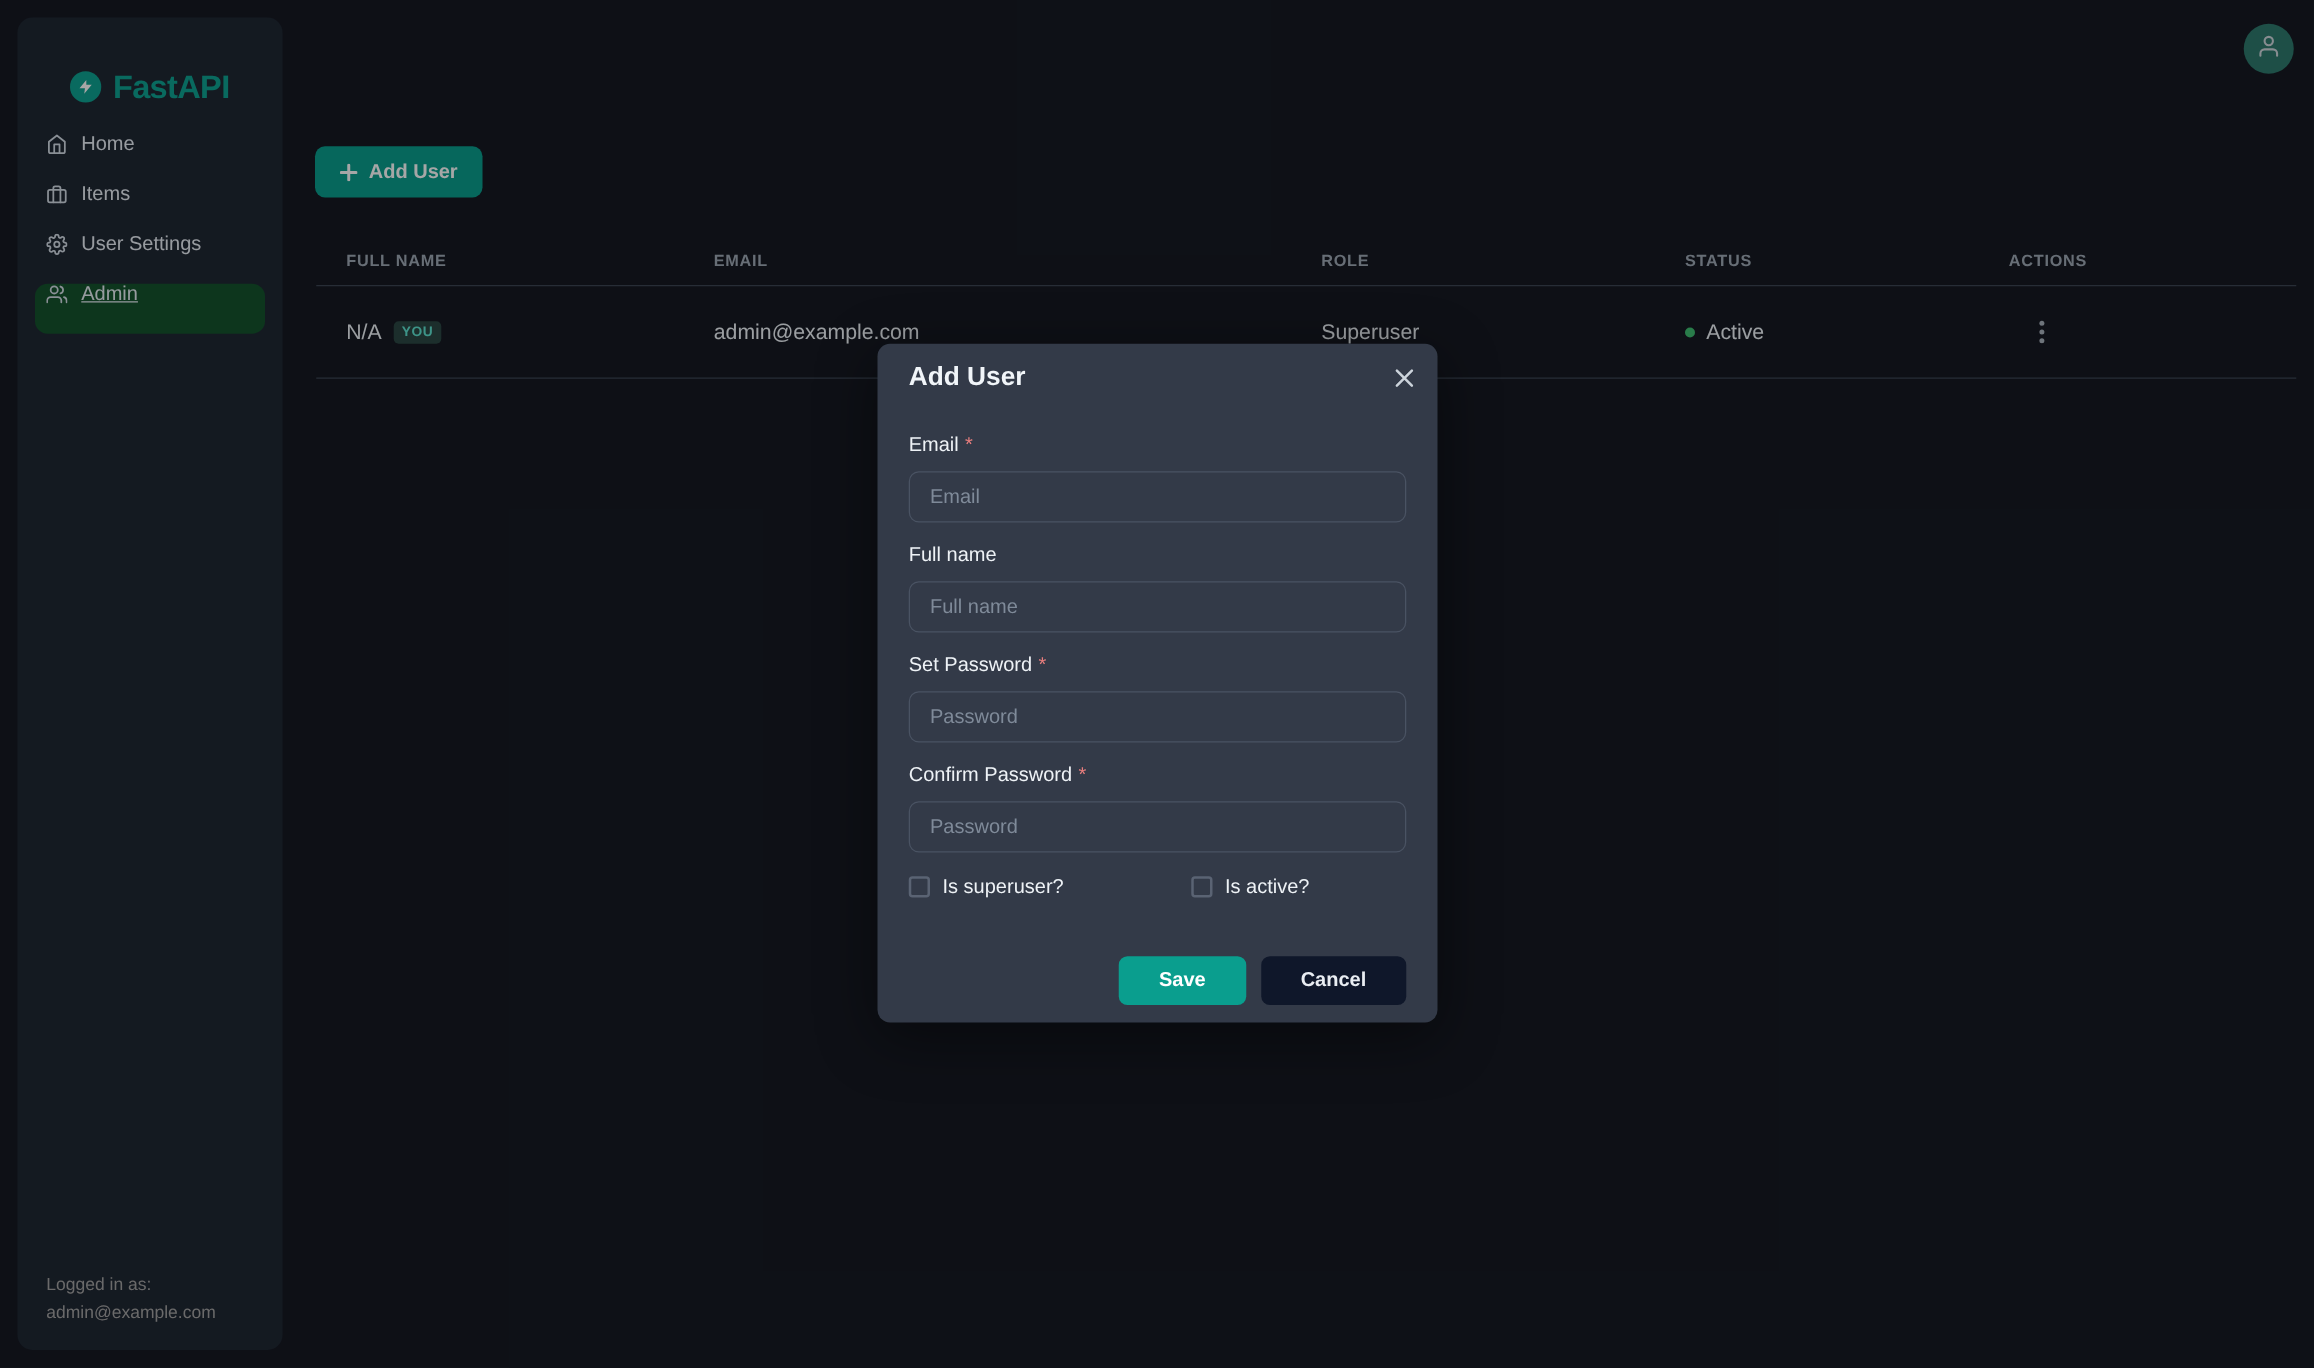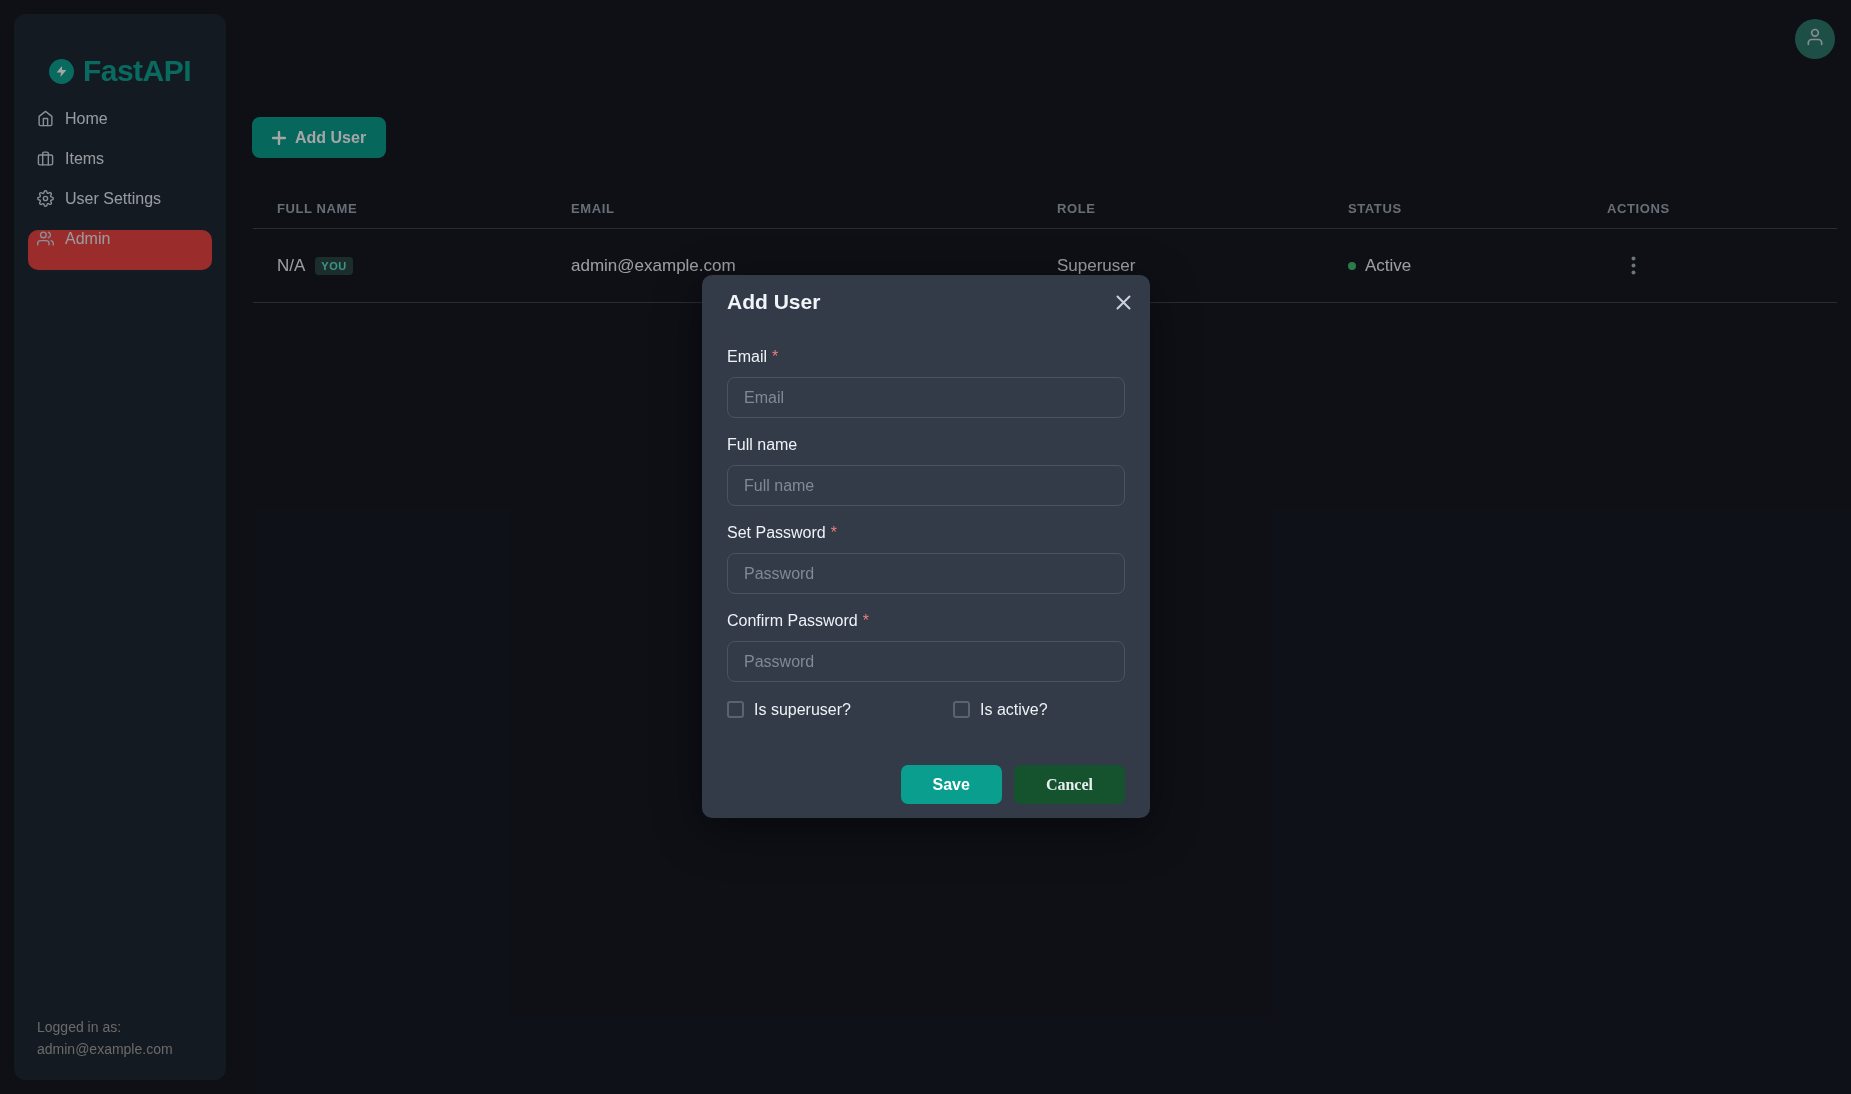--- a/index.html
+++ b/index.html
@@ -13,28 +13,28 @@
   
   .sidebar {
     position:absolute; left:14px; top:14px; width:212px; height:1066px;
     background:#202834; border-radius:12px; z-index:1;
   }
   .logo { display:flex; align-items:center; justify-content:center; gap:9px; margin-top:40px; }
   .logo-badge {
     width:25px; height:25px; border-radius:50%; background:#0fa392;
     display:flex; align-items:center; justify-content:center;
   }
-  .logo-text { color:#0fa392; font-size:30px; font-weight:bold; letter-spacing:-0.5px; }
+  .logo-text { color:#0fa392; font-size:26px; font-weight:bold; letter-spacing:-0.5px; }
   .nav { margin-top:22px; }
   .nav-item {
     height:40px; margin:0 14px; padding-left:9px; border-radius:10px;
     display:flex; align-items:flex-start; gap:11px;
     color:#e8eef5; font-size:16px; cursor:pointer;
   }
-  .nav-item.active { background:#ef4444; }
+  .nav-item.active { background:#14532d;text-decoration:underline; }
   .nav-icon { display:flex; }
   .nav-icon svg { stroke:#d3dce5; }
   .logged-in {
     position:absolute; left:23px; bottom:20px;
     font-size:14px; line-height:22px; color:#a3a3a3;
   }
 
   
   .page-title {
     position:absolute; left:252px; top:51px;
@@ -95,21 +95,21 @@
   .cb-item:first-child { width:226px; }
   .cb-box { width:17px; height:17px; border:2px solid #5a6373; border-radius:3px; flex:none; }
   .btn-row { display:flex; justify-content:flex-end; gap:12px; margin-top:46px; }
   .btn {
     height:39px; border:none; border-radius:7px; padding:0 32px; cursor:pointer;
     font-size:16px; font-weight:bold;
     font-family:"Liberation Sans","DejaVu Sans",sans-serif;
     display:flex; align-items:center;
   }
   .btn-save { background:#0a9e8e; color:#ffffff; }
-  .btn-cancel { background:#14532d; color:#e9edf2;font-family:Liberation Serif, serif; }
+  .btn-cancel { background:#0f172a; color:#e9edf2; }
 </style>
 </head>
 <body>
 
 <div class="screen">
 
   <aside class="sidebar">
     <div class="logo">
       <span class="logo-badge">
         <svg width="13" height="13" viewBox="0 0 24 24" fill="#ffffff">

